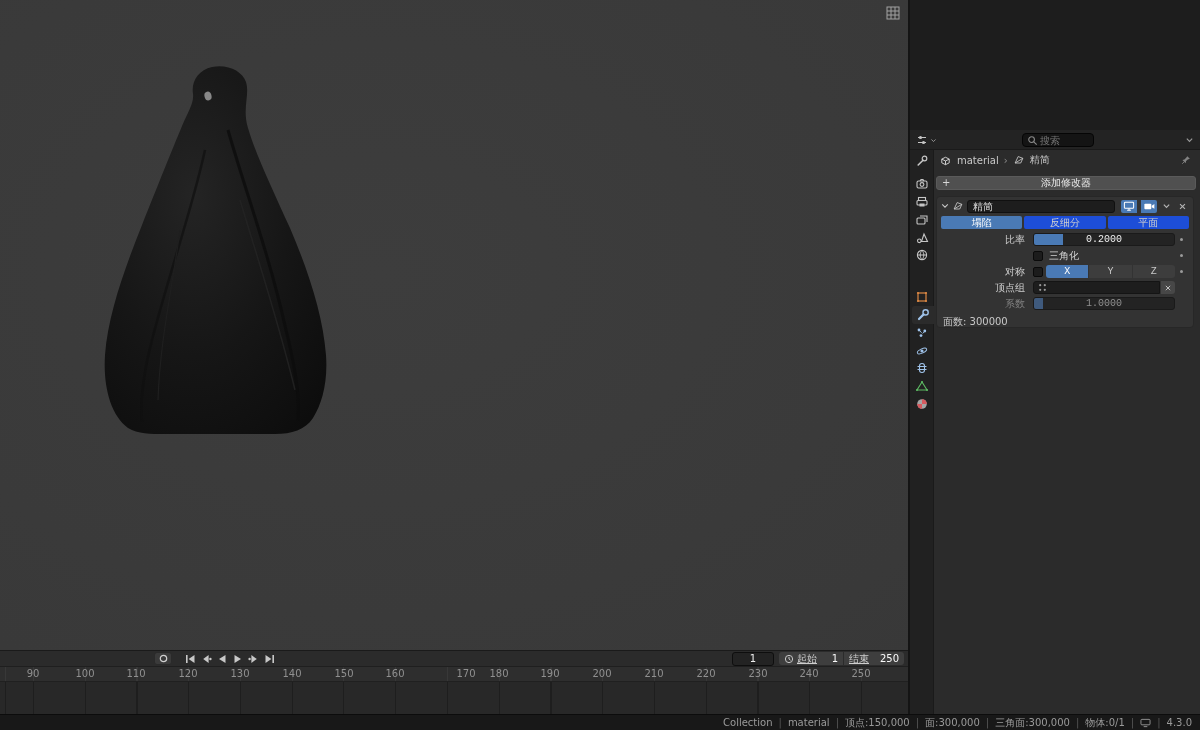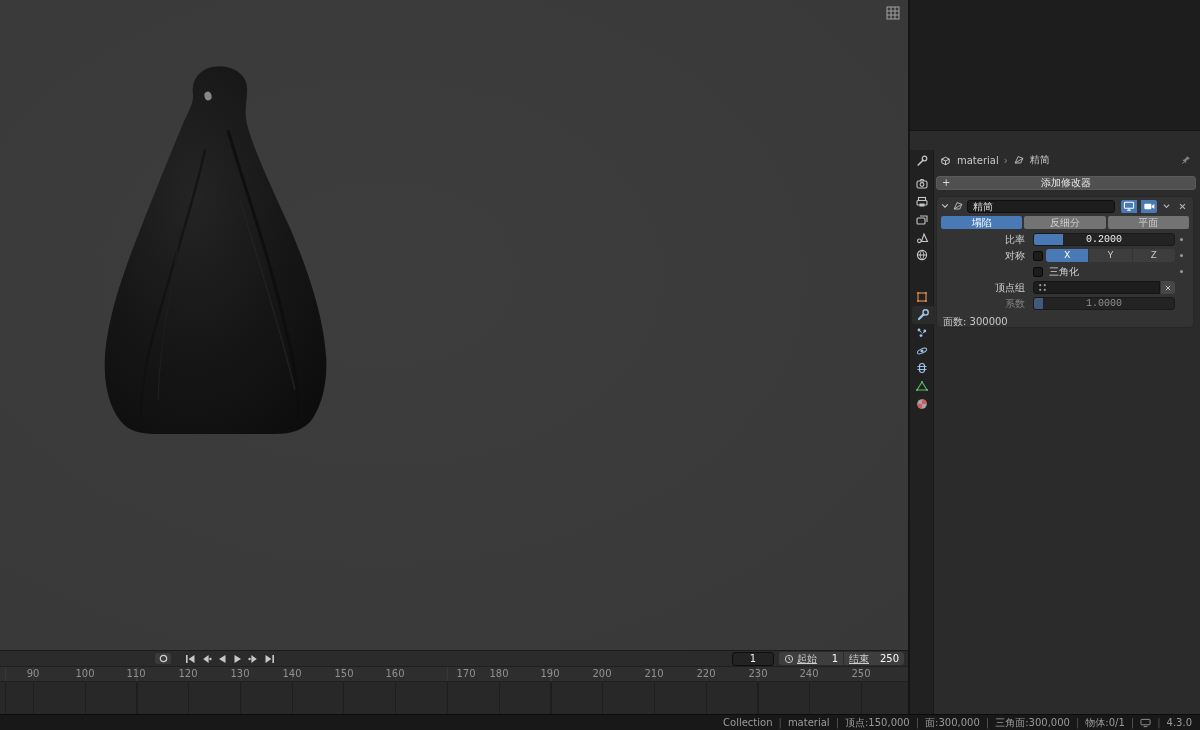--- a/index.html
+++ b/index.html
@@ -66,21 +66,21 @@
   .modpanel{position:absolute;left:2px;top:46px;width:258px;height:132px;background:#333333;border:1px solid #272727;border-radius:4px;box-sizing:border-box;}
   .mp-header{height:18px;display:flex;align-items:center;gap:3px;padding:0 4px;}
   .mp-name{flex:1;height:13px;background:#1d1d1d;border:1px solid #101010;border-radius:3px;color:#e0e0e0;font-size:10px;line-height:12px;
     padding:0 5px;box-sizing:border-box;}
   .mtoggle{width:16px;height:13px;background:#4a7ab5;border:none;padding:0;display:flex;align-items:center;justify-content:center;cursor:pointer;}
   .mtoggle.first{border-radius:2px 0 0 2px;margin-left:3px;}
   .mtoggle.last{border-radius:0 2px 2px 0;margin-left:1px;}
   .mp-iconbtn{width:13px;height:13px;background:transparent;border:none;padding:0;display:flex;align-items:center;justify-content:center;cursor:pointer;}
 
   .mp-tabs{display:flex;gap:2px;margin:1px 4px 3px 4px;}
-  .mp-tab{flex:1;height:13px;line-height:13px;font-size:10px;text-align:center;background:#737373;color:#cfcfcf;border-radius:2px;cursor:pointer;}
+  .mp-tab{flex:1;height:13px;line-height:13px;font-size:10px;text-align:center;background:#1d4ed8;color:#cfcfcf;border-radius:2px;cursor:pointer;}
   .mp-tab.active{background:#4a7ab5;color:#fff;}
 
   .prow{display:flex;align-items:center;height:15px;margin:1px 4px 0 4px;font-family:Liberation Mono, monospace;}
   .plabel{width:92px;text-align:right;padding-right:8px;color:#cfcfcf;font-size:10px;box-sizing:border-box;flex:none;}
   .plabel.dim{color:#7f7f7f;}
   .pwidget{width:142px;flex:none;display:flex;align-items:center;position:relative;}
   .dotarea{width:12px;flex:none;display:flex;justify-content:center;}
   .animdot{width:3px;height:3px;border-radius:50%;background:#9a9a9a;}
 
   .slider{position:relative;width:142px;height:13px;background:#232323;border:1px solid #1a1a1a;border-radius:3px;overflow:hidden;box-sizing:border-box;cursor:ew-resize;}
@@ -223,20 +223,44 @@
       <span style="left:758px">230</span>
       <span style="left:809px">240</span>
       <span style="left:861px">250</span>
     </div>
     <div class="tl-body"></div>
   </div>
 
   <div class="props">
     <div class="props-empty"></div>
 
+    <div class="props-header">
+      <div class="editor-type">
+        <svg width="14" height="14" viewBox="0 0 14 14">
+          <path d="M3 4.5 h8 M3 9.5 h8" stroke="#c6c6c6" stroke-width="1.2"></path>
+          <circle cx="5.5" cy="4.5" r="1.6" fill="#c6c6c6"></circle>
+          <circle cx="8.5" cy="9.5" r="1.6" fill="#c6c6c6"></circle>
+        </svg>
+        <svg width="7" height="7" viewBox="0 0 10 10">
+          <path d="M2 3.5 L5 6.5 L8 3.5" stroke="#9a9a9a" stroke-width="1.3" fill="none"></path>
+        </svg>
+      </div>
+      <div class="search">
+        <svg width="11" height="11" viewBox="0 0 12 12" style="margin-left:4px">
+          <circle cx="5" cy="5" r="3.1" fill="none" stroke="#8a8a8a" stroke-width="1.2"></circle>
+          <path d="M7.4 7.4 L10.6 10.6" stroke="#8a8a8a" stroke-width="1.2"></path>
+        </svg>
+        <input placeholder="搜索" style="">
+      </div>
+      <span class="hdr-caret">
+        <svg width="9" height="8" viewBox="0 0 10 9">
+            <path d="M2 3 L5 6 L8 3" stroke="#9a9a9a" stroke-width="1.3" fill="none"></path>
+          </svg>
+      </span>
+    </div>
 
     <div class="tabstrip">
       <div class="ptab" style="top:2px">
         <svg width="14" height="14" viewBox="0 0 14 14">
           <circle cx="9.5" cy="4.5" r="2.3" fill="none" stroke="#c6c6c6" stroke-width="1.2"></circle>
           <path d="M8 6.2 L3.2 11" stroke="#c6c6c6" stroke-width="1.6" stroke-linecap="round"></path>
         </svg>
       </div>
       <div class="ptab" style="top:25px">
         <svg width="14" height="14" viewBox="0 0 14 14">
@@ -393,39 +417,39 @@
               <div class="fill" style="width:21%"></div>
               <div class="val">0.2000</div>
             </div>
           </div>
           <span class="dotarea">
               <span class="animdot"></span>
             </span>
         </div>
 
         <div class="prow">
+          <span class="plabel"></span>
+          <div class="pwidget">
+            <span class="checkbox"></span>
+            <span class="cb-label">三角化</span>
+          </div>
+          <span class="dotarea">
+              <span class="animdot"></span>
+            </span>
+        </div>
+
+        <div class="prow">
           <span class="plabel">对称</span>
           <div class="pwidget">
             <span class="checkbox"></span>
             <div class="axes">
               <div class="axis first active">X</div>
               <div class="axis">Y</div>
               <div class="axis last">Z</div>
             </div>
-          </div>
-          <span class="dotarea">
-              <span class="animdot"></span>
-            </span>
-        </div>
-
-        <div class="prow">
-          <span class="plabel"></span>
-          <div class="pwidget">
-            <span class="checkbox"></span>
-            <span class="cb-label">三角化</span>
           </div>
           <span class="dotarea">
               <span class="animdot"></span>
             </span>
         </div>
 
         <div class="prow">
           <span class="plabel">顶点组</span>
           <div class="pwidget">
             <div class="vgfield">

